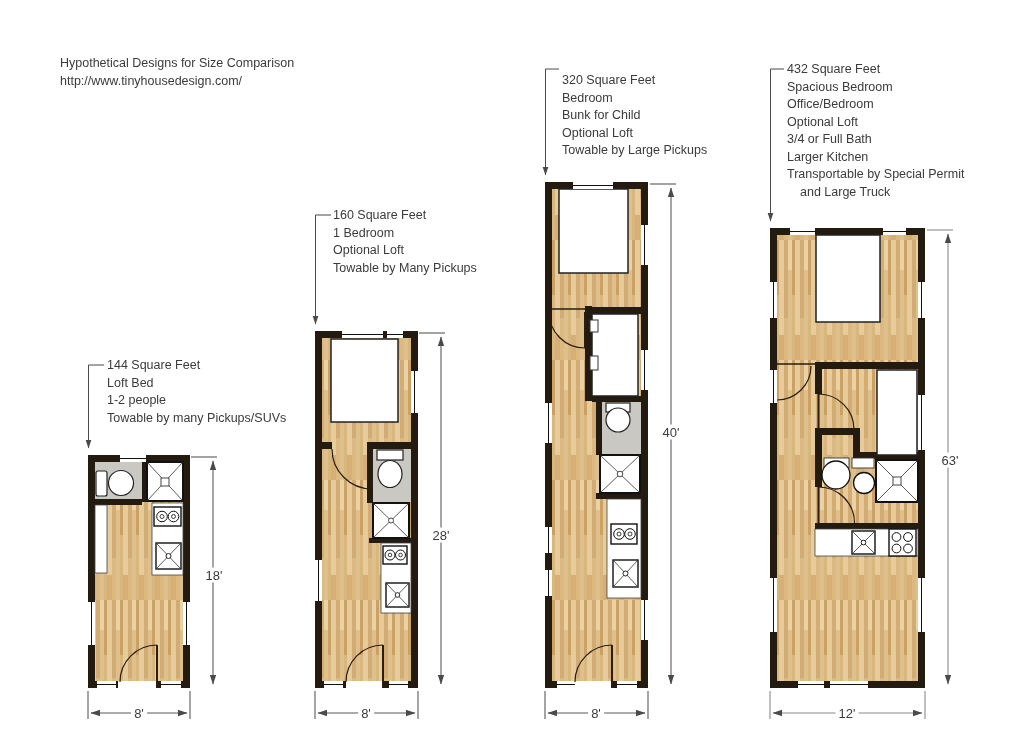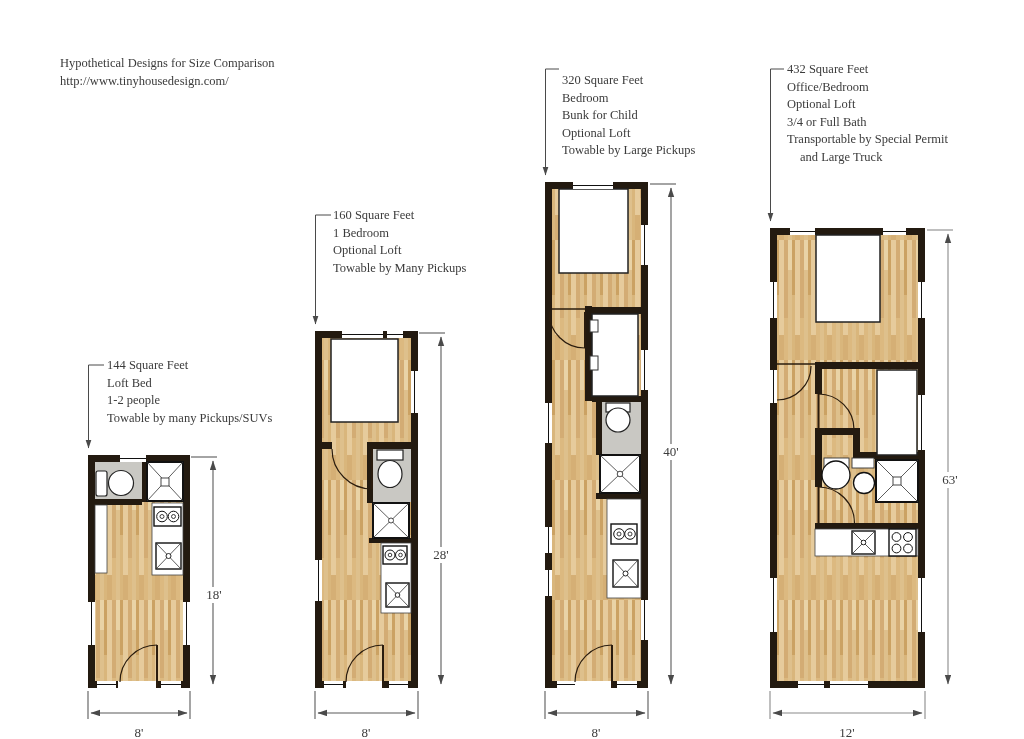--- a/index.html
+++ b/index.html
@@ -1,22 +1,22 @@
 <!DOCTYPE html>
 <html><head>
 <meta charset="utf-8">
 <style>
   html,body{margin:0;padding:0;background:#ffffff;}
   .canvas{position:relative;width:1024px;height:739px;background:#fff;overflow:hidden;
-          font-family:Liberation Serif, serif;color:#3b3b3b;}
+          font-family:Liberation Sans, sans-serif;color:#3b3b3b;}
   .plan-svg{position:absolute;left:0;top:0;z-index:0;}
   .textblock{position:absolute;z-index:2;font-size:12.5px;line-height:17.5px;white-space:nowrap;}
   .indent{padding-left:13px;}
   .dim-label{position:absolute;z-index:2;font-size:13px;background:#fff;padding:0 3px;
-             transform:translate(-50%,-50%);white-space:nowrap;margin-top:20px;}
+             transform:translate(-50%,-50%);white-space:nowrap;}
 </style>
 </head>
 <body>
 
 <div class="canvas">
 
 <svg class="plan-svg" width="1024" height="739" viewBox="0 0 1024 739">
   <defs>
     <pattern id="wood" width="16" height="120" patternUnits="userSpaceOnUse">
       <rect width="16" height="120" fill="#e2c492"></rect>
@@ -336,23 +336,25 @@
   <div class="textblock" style="left:562px;top:72px">
     <div>320 Square Feet</div>
     <div>Bedroom</div>
     <div>Bunk for Child</div>
     <div>Optional Loft</div>
     <div>Towable by Large Pickups</div>
   </div>
 
   <div class="textblock" style="left:787px;top:61px">
     <div>432 Square Feet</div>
+    <div>Spacious Bedroom</div>
     <div>Office/Bedroom</div>
     <div>Optional Loft</div>
     <div>3/4 or Full Bath</div>
+    <div>Larger Kitchen</div>
     <div>Transportable by Special Permit</div>
     <div class="indent">and Large Truck</div>
   </div>
 
   <div class="dim-label" style="left:214px;top:575px">18'</div>
   <div class="dim-label" style="left:139px;top:713px">8'</div>
   <div class="dim-label" style="left:441px;top:535px">28'</div>
   <div class="dim-label" style="left:366px;top:713px">8'</div>
   <div class="dim-label" style="left:671px;top:432px">40'</div>
   <div class="dim-label" style="left:596px;top:713px">8'</div>

